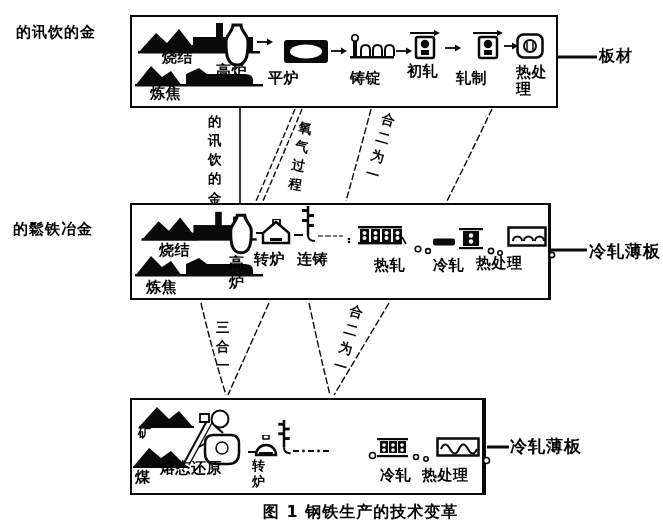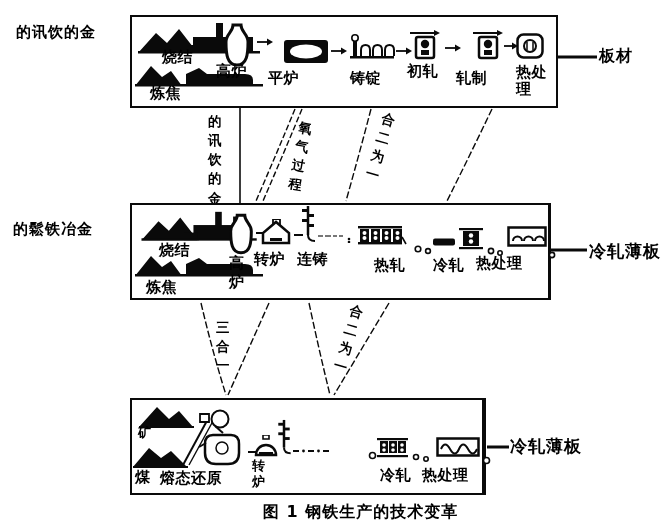--- a/index.html
+++ b/index.html
@@ -298,21 +298,21 @@
   <svg class="icon" style="left:179px;top:407px" width="70" height="62" viewBox="0 0 70 62">
     <line x1="4" y1="58" x2="30" y2="10" stroke="#0a0a0a" stroke-width="2"></line>
     <line x1="10" y1="58" x2="34" y2="14" stroke="#0a0a0a" stroke-width="1.4"></line>
     <rect x="21" y="7" width="9" height="8" fill="#fff" stroke="#0a0a0a" stroke-width="1.8"></rect>
     <circle cx="41" cy="12" r="8.5" fill="#fff" stroke="#0a0a0a" stroke-width="2"></circle>
     <path d="M36 19 L44 26" stroke="#0a0a0a" stroke-width="2"></path>
     <path d="M34 28 h18 q8 0 8 9 v9 q0 11 -11 11 h-12 q-11 0 -11 -11 v-9 q0 -9 8 -9 z" fill="#fff" stroke="#0a0a0a" stroke-width="2.5"></path>
     <circle cx="43" cy="41" r="6" fill="none" stroke="#0a0a0a" stroke-width="1.5"></circle>
     <path d="M27 36 l-7 4" stroke="#0a0a0a" stroke-width="2"></path>
   </svg>
-  <div class="lbl" style="left:160px;top:469px">熔态还原</div>
+  <div class="lbl" style="left:160px;top:459px">熔态还原</div>
 
   <svg class="icon" style="left:248px;top:449px" width="10" height="6" viewBox="0 0 10 6">
       <line x1="0" y1="3" x2="9" y2="3" stroke="#0a0a0a" stroke-width="2"></line>
     </svg>
 
   <svg class="icon" style="left:253px;top:435px" width="26" height="22" viewBox="0 0 26 22">
     <rect x="10" y="0" width="6" height="4" fill="#fff" stroke="#0a0a0a" stroke-width="1.6"></rect>
     <path d="M3 20 a10 10 0 0 1 20 0 z" fill="#fff" stroke="#0a0a0a" stroke-width="2.5"></path>
     <rect x="6" y="17" width="14" height="3" fill="#0a0a0a"></rect>
   </svg>

